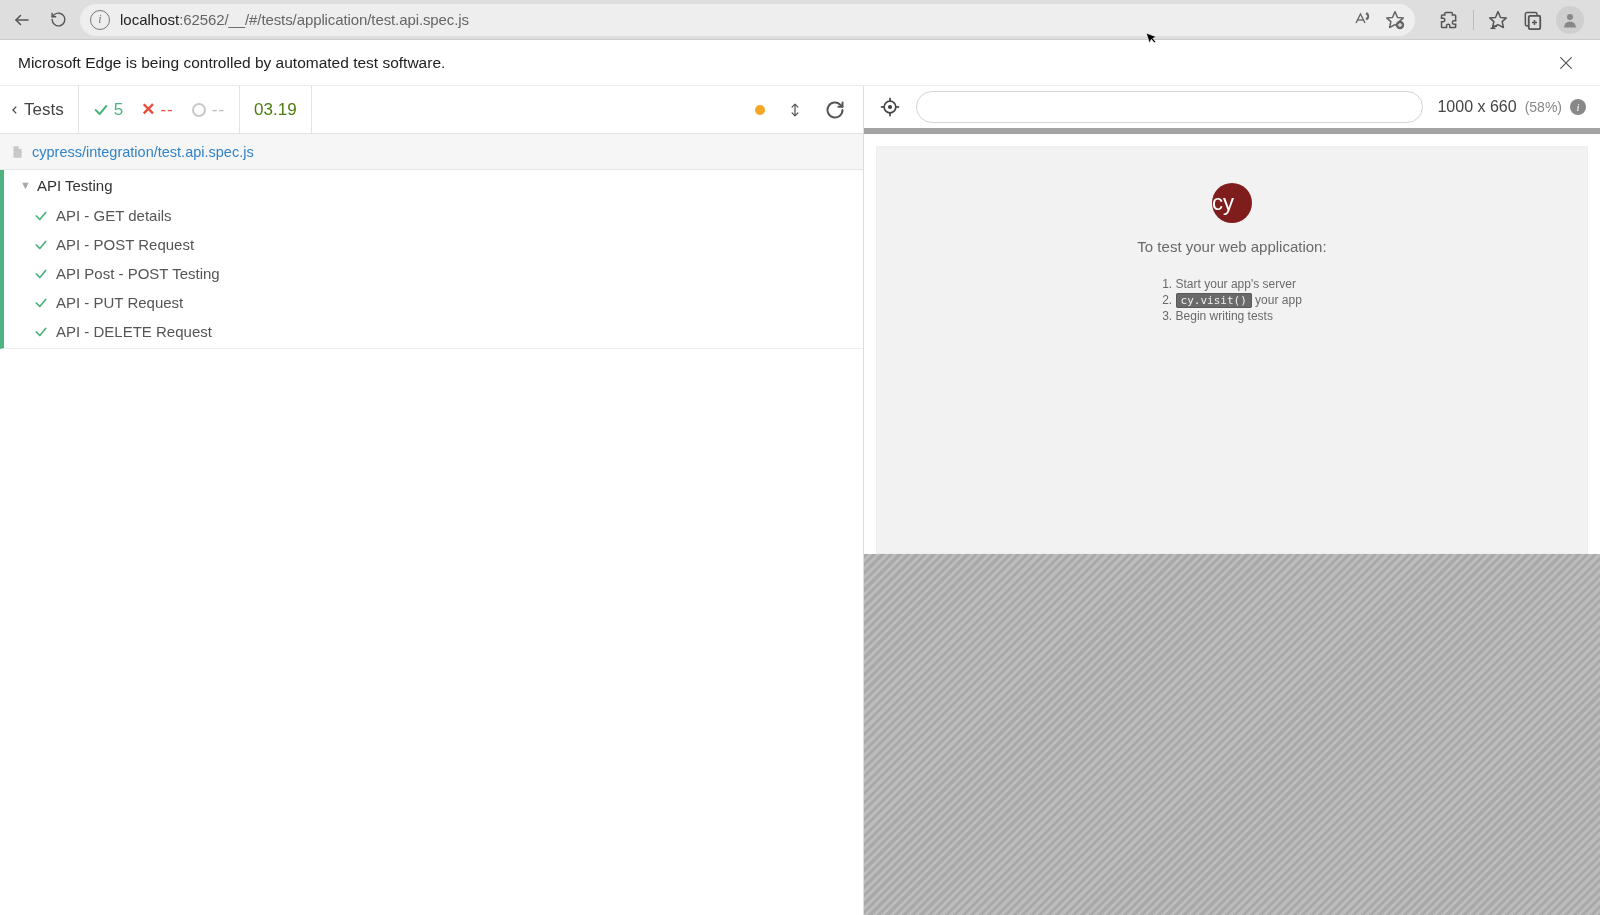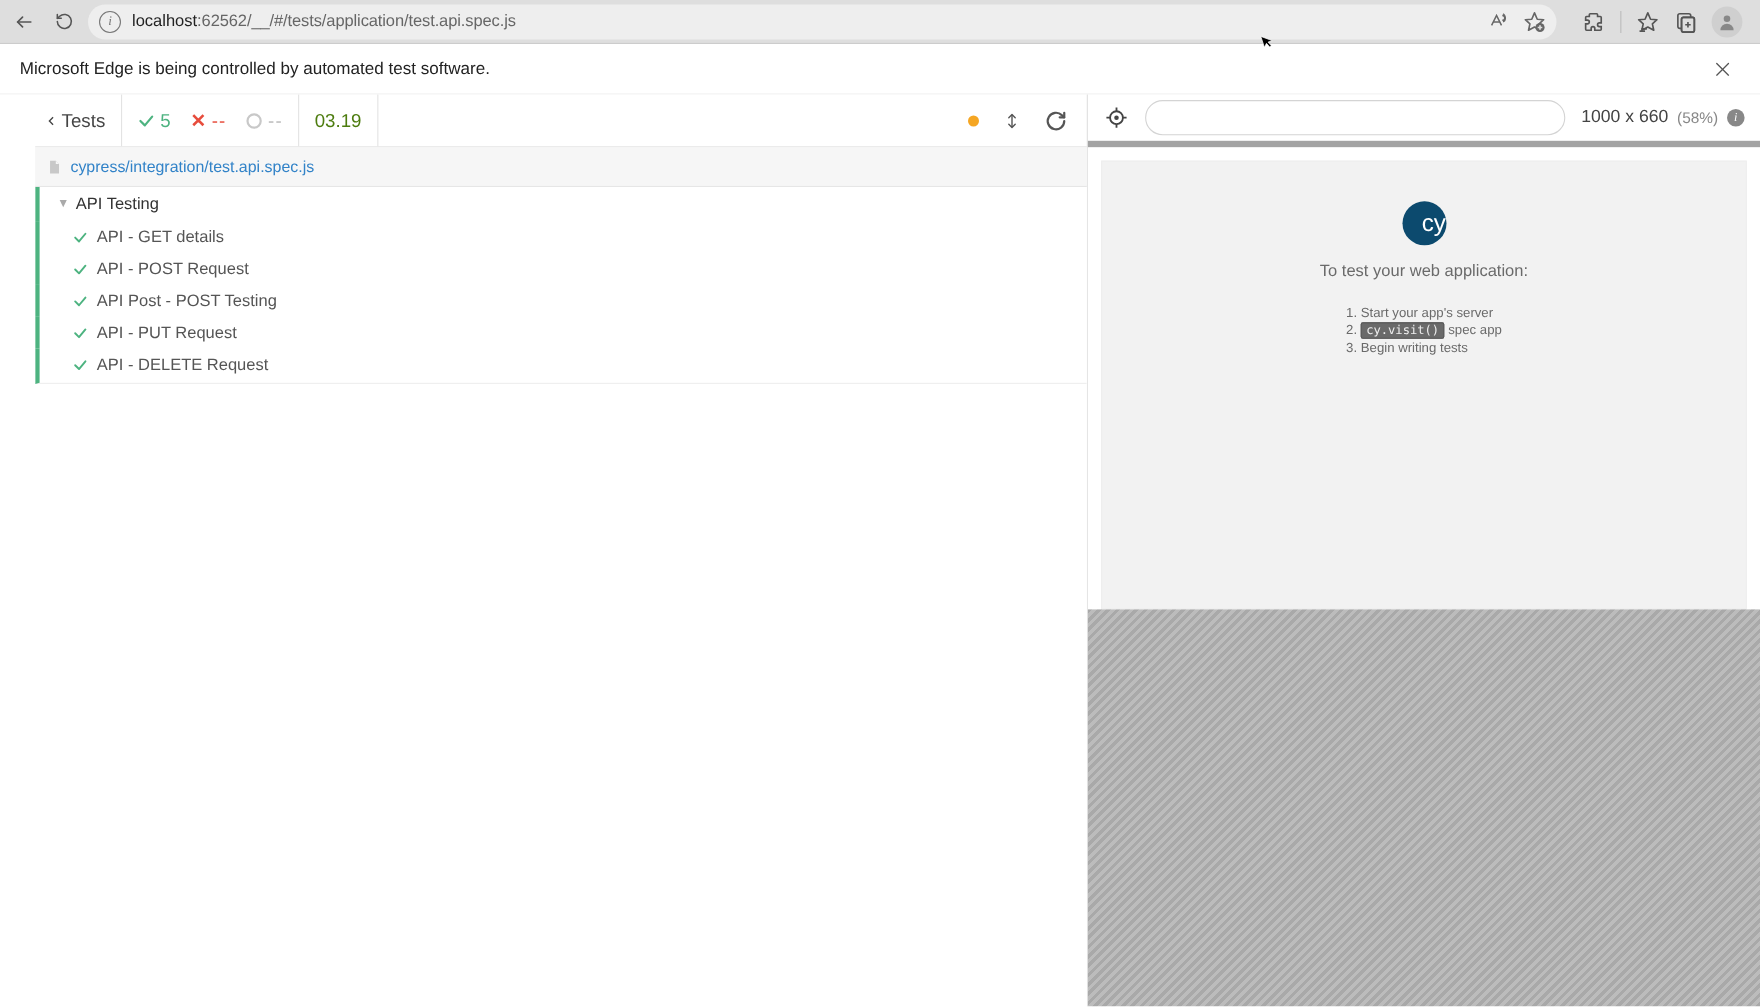--- a/index.html
+++ b/index.html
@@ -103,26 +103,25 @@
     color: #555;
     cursor: pointer;
   }
 
   
   .main {
     display: flex;
     height: calc(915px - 40px - 46px);
   }
   .left-panel {
-    width: 989px;
+    width: 864px;
     border-right: 1px solid #ddd;
     display: flex;
     flex-direction: column;
     background: #fff;
-    padding-left: 32px;
   }
   .right-panel {
     flex: 1;
     display: flex;
     flex-direction: column;
     background: #fff;
   }
 
   
   .toolbar-row {
@@ -259,22 +258,22 @@
     justify-content: center;
     padding-top: 36px;
     font-family: Helvetica, Arial, sans-serif;
   }
   .aut-content {
     text-align: center;
     width: 300px;
   }
   .cy-logo {
     width: 40px; height: 40px; border-radius: 50%;
-    background: #0c4a6e;
-    display: inline-flex; align-items: center; justify-content: flex-end;
+    background: #7f1d1d;
+    display: inline-flex; align-items: center; justify-content: flex-start;
     color: #fff;
     font-family: Helvetica, Arial, sans-serif;
     font-weight: 400;
     font-size: 22px;
     margin-bottom: 14px;
   }
   .aut-p {
     margin: 0;
     font-size: 15px;
     color: #6a6a6a;
@@ -526,21 +525,21 @@
     <div class="aut-area">
       <div class="aut-wrapper">
         <div class="aut-frame">
           <div class="aut-content">
             <div class="cy-logo">
               <span>cy</span>
             </div>
             <p class="aut-p">To test your web application:</p>
             <ol class="aut-ol">
               <li><span>Start your app's server</span></li>
-              <li><code>cy.visit()</code><span> spec app</span></li>
+              <li><code>cy.visit()</code><span> your app</span></li>
               <li><span>Begin writing tests</span></li>
             </ol>
           </div>
         </div>
       </div>
       <div class="aut-below"></div>
     </div>
   </div>
 </div>
 

